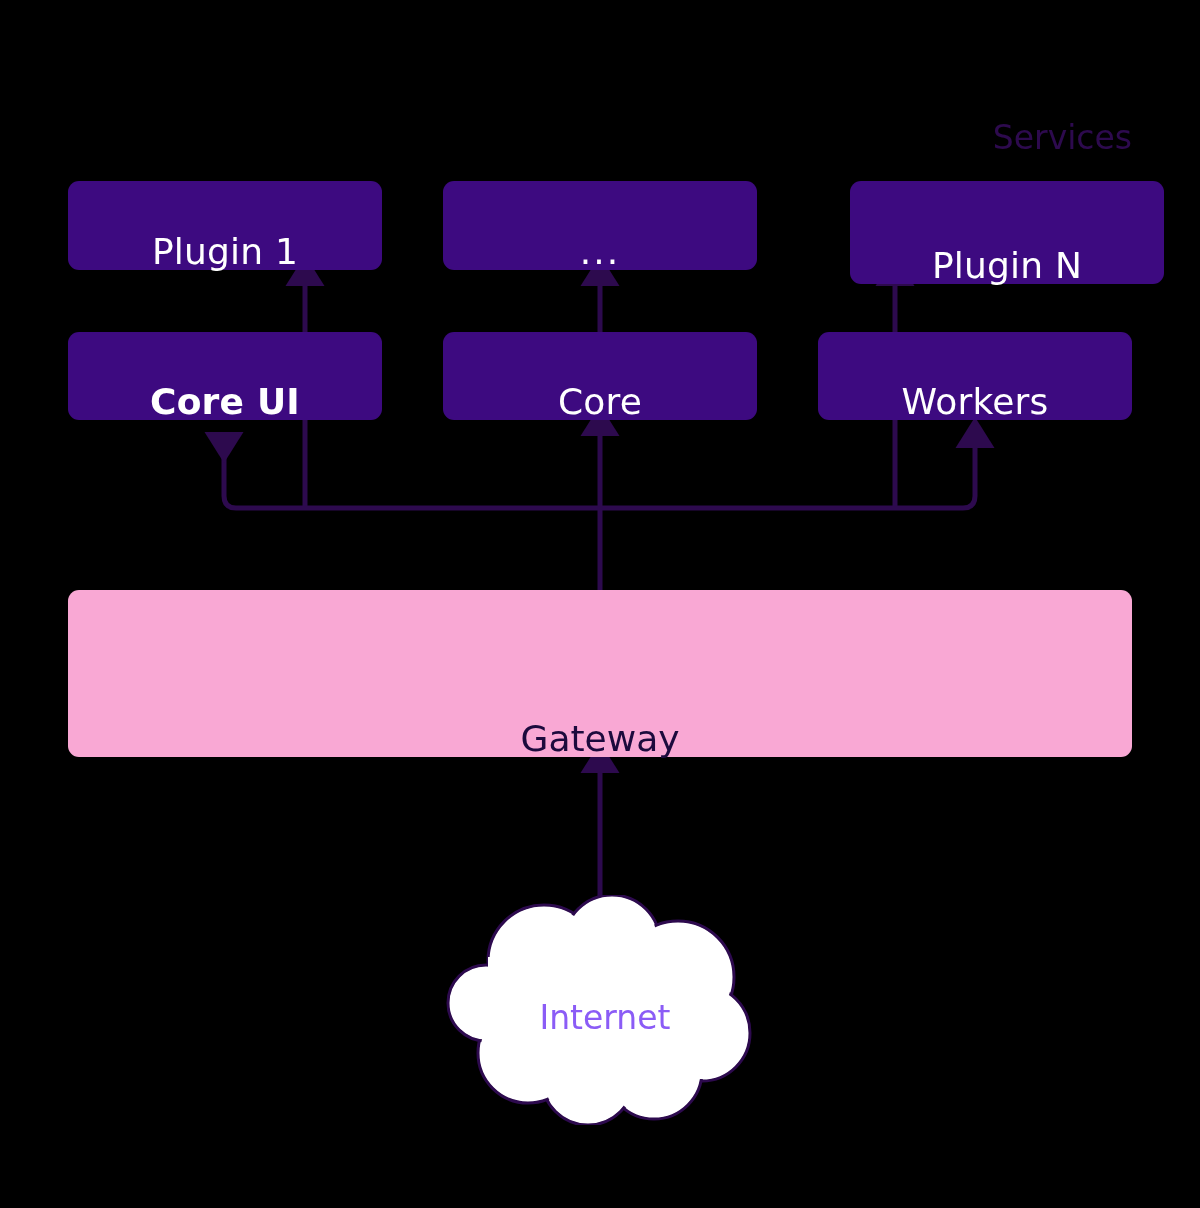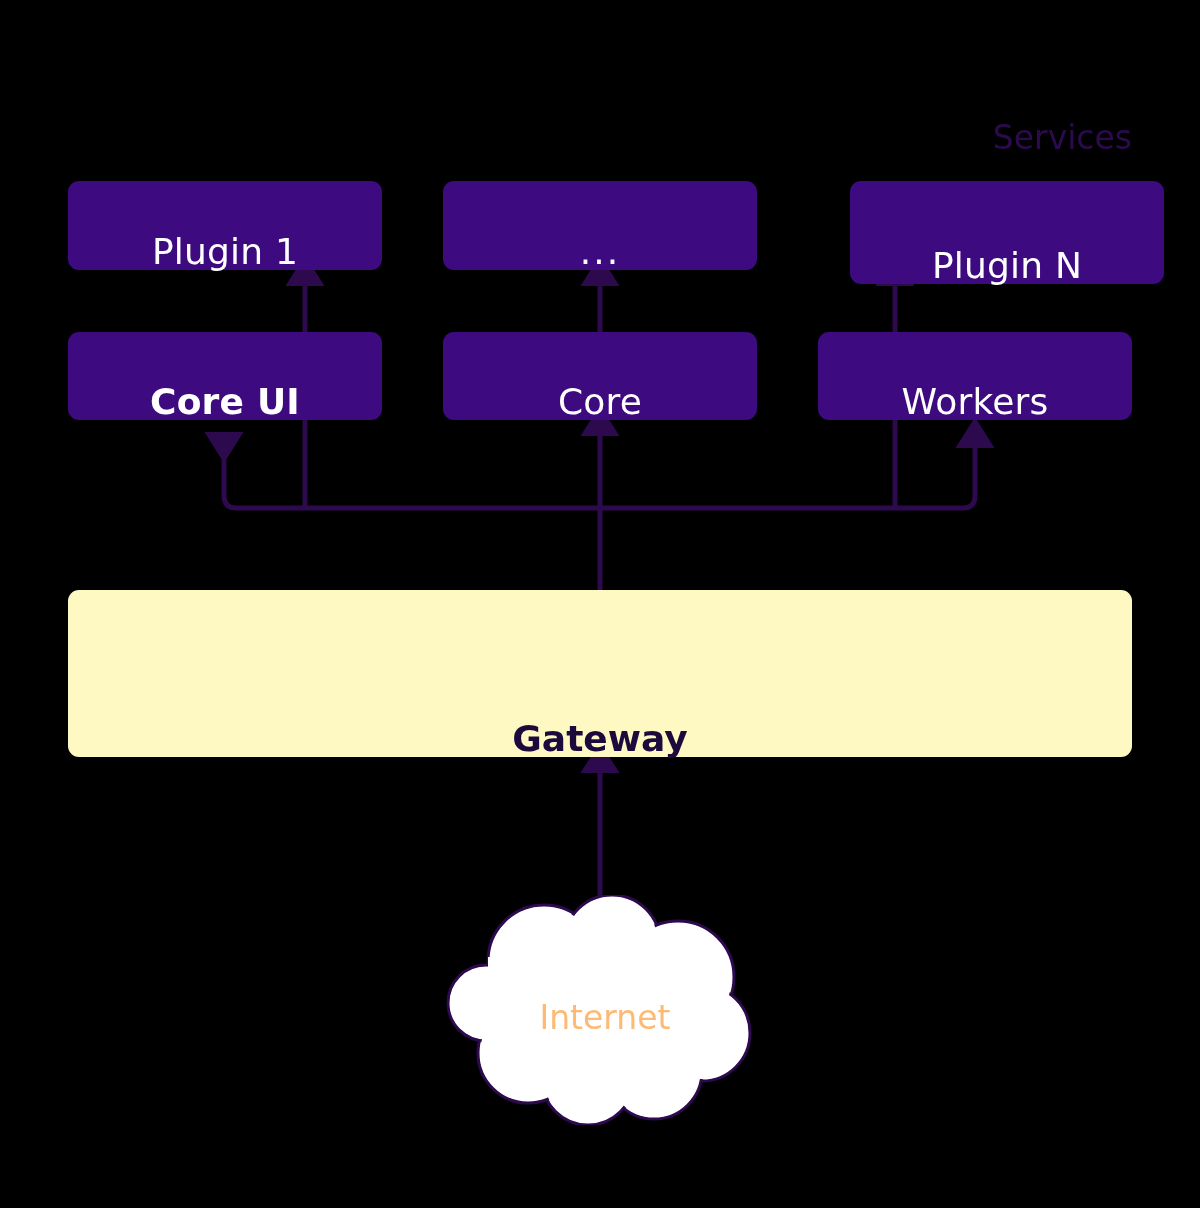--- a/index.html
+++ b/index.html
@@ -57,34 +57,34 @@
     position: absolute;
     color: #2d0a4e;
     font-size: 33px;
     font-weight: 400;
     z-index: 3;
     white-space: nowrap;
   }
 
   .gateway-box {
     border-radius: 11px;
-    background: #fef9c3;
+    background: #f9a8d4;
     color: #1c0a3d;
     font-size: 36px;
-    font-weight: 700;
+    font-weight: 400;
   }
 
   .cloud-wrap {
     position: absolute;
     z-index: 2;
   }
   .cloud-label {
     position: absolute;
     z-index: 4;
-    color: #fdba74;
+    color: #8b5cf6;
     font-size: 33px;
     font-weight: 400;
     white-space: nowrap;
     text-align: center;
   }
 </style>
 </head>
 <body>
 
 <div id="diagram">

